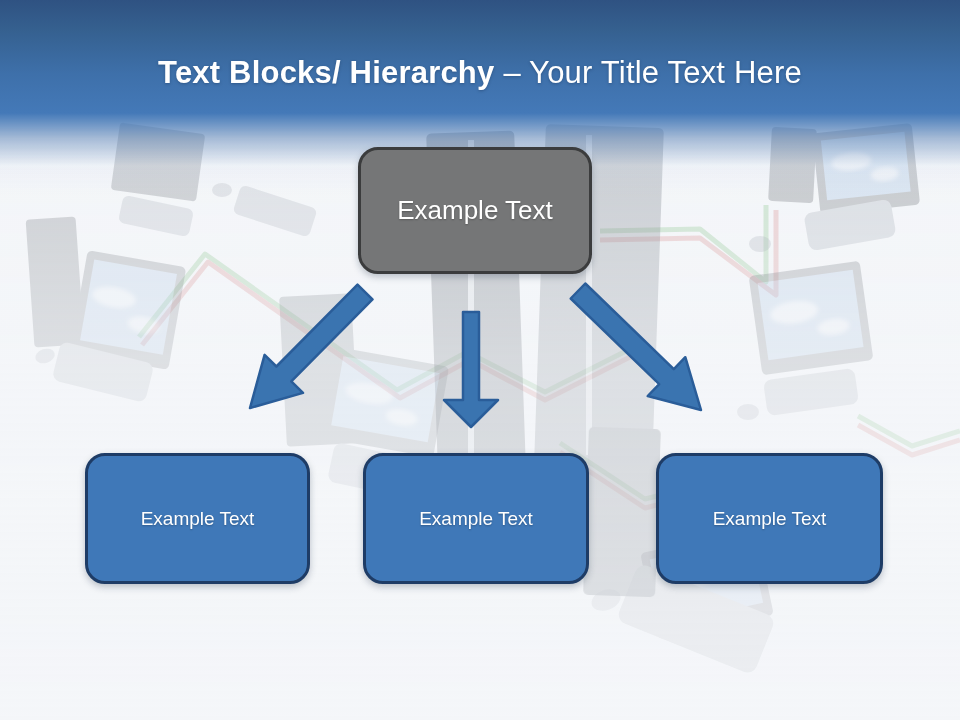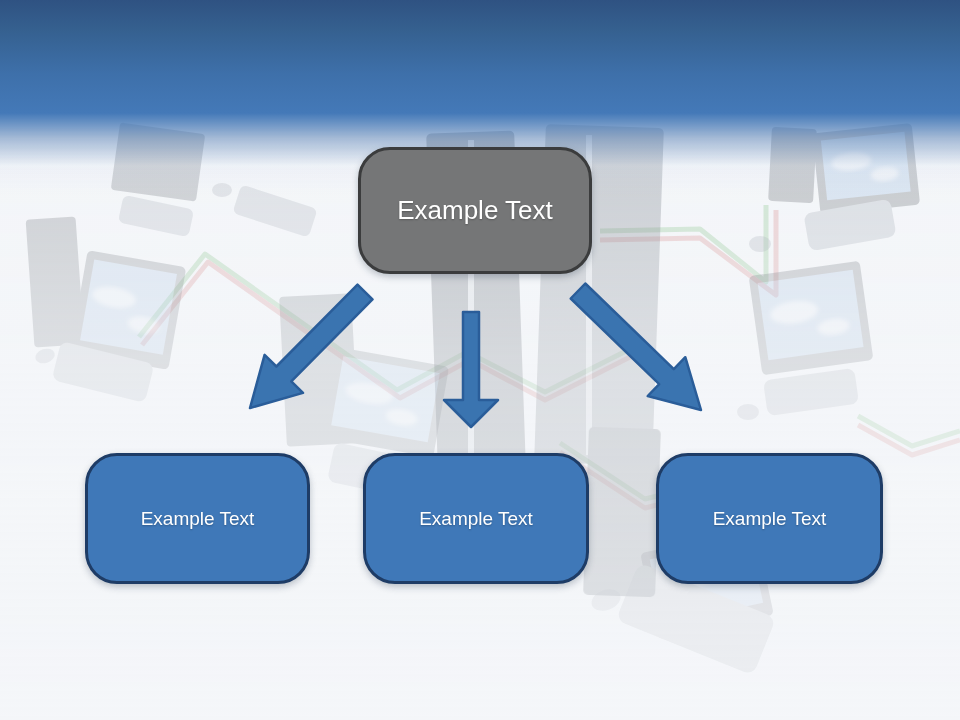--- a/index.html
+++ b/index.html
@@ -35,21 +35,21 @@
     text-align:center;color:#fff;font-size:31px;line-height:38px;
     text-shadow:0 1px 3px rgba(20,40,70,0.35);
     letter-spacing:0.2px;white-space:nowrap;
   }
   .title-bold{font-weight:700;}
   .title-regular{font-weight:400;margin-left:9px;}
 
   
   .hier-box{
     position:absolute;display:flex;align-items:center;justify-content:center;
-    border-radius:32px;color:#fff;text-align:left;
+    border-radius:20px;color:#fff;text-align:left;
     box-shadow:0 3px 7px rgba(30,45,70,0.28);
     text-shadow:0 1px 2px rgba(0,0,0,0.25);
   }
   .root-box{
     left:358px;top:147px;width:228px;height:121px;
     background:var(--root-box-fill,#757677);
     border:3px solid var(--root-box-border,#3b3c3d);
     font-size:26px;
   }
   .child-box{
@@ -176,20 +176,23 @@
       <ellipse class="device-light" cx="606" cy="600" rx="15" ry="10" transform="rotate(-20 606 600)"></ellipse>
     </g>
   </svg>
 
   <div class="bg-wash"></div>
 
   <div class="header-band"></div>
 
   <div class="content-layer">
 
+    <div class="slide-title">
+      <span class="title-bold">Text Blocks/ Hierarchy</span><span class="title-regular">– Your Title Text Here</span>
+    </div>
 
     <svg class="arrow-svg" viewBox="0 0 960 720">
       <polygon class="arrow-shape" points="357.5,284.6 276.4,366.5 264.6,354.9 250,408 303,392.9 291.3,381.3 372.5,299.4"></polygon>
       <polygon class="arrow-shape" points="463,312 463,400 444,400 471,427 498,400 479,400 479,312"></polygon>
       <polygon class="arrow-shape" points="570.7,298.5 659.2,384.1 647.7,396 701,410 685.3,357.2 673.8,369.1 585.3,283.5"></polygon>
     </svg>
 
     <div class="hier-box root-box">
       <span>Example Text</span>
     </div>

